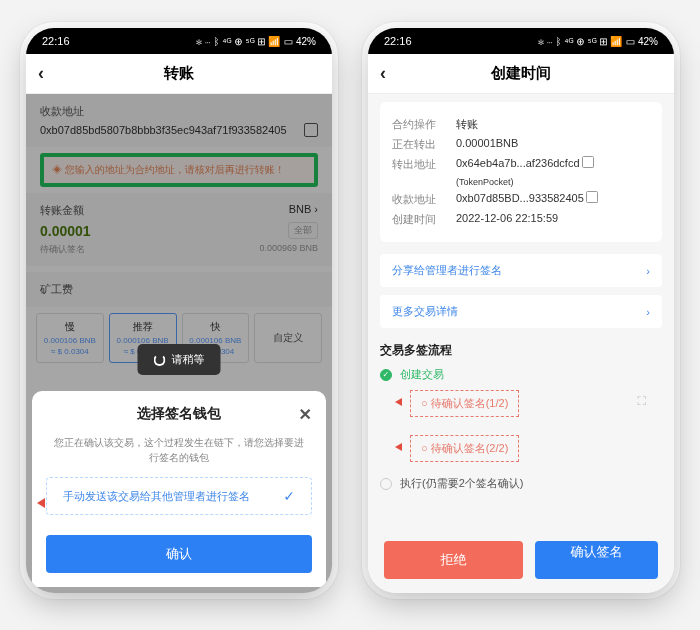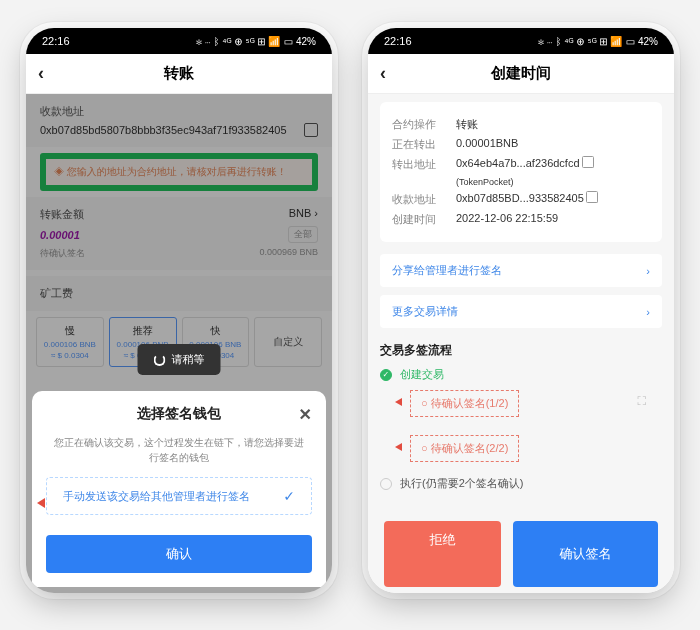--- a/index.html
+++ b/index.html
@@ -53,29 +53,29 @@
     color: #222;
   }
   .content { flex:1; overflow:hidden; position:relative; }
   .section { padding: 10px 14px; background:#f7f7f7; }
   .label { font-size: 11px; color:#555; margin-bottom:4px;}
   .addr-row { display:flex; align-items:center; gap:6px; }
   .addr { font-size:11px; color:#333; line-height:1.3; word-break:break-all; flex:1;}
   .qr-icon { width:14px; height:14px; border:1px solid #555; border-radius:2px; margin-left:4px;}
   .warn {
     margin: 6px 14px; padding: 6px 8px;
-    border:6px solid #22c55e; background:#fdf6f2;
+    border:4px solid #22c55e; background:#fdf6f2;
     color:#e98a5c; font-size:10px; display:flex; align-items:center; gap:4px;
     border-radius:3px;
   }
   .amount { padding: 10px 14px; background:#f7f7f7; margin-top:2px;}
   .amount .row1 { display:flex; justify-content:space-between; font-size:11px; color:#555;}
   .amount .row1 .coin { color:#333;}
   .amount .row2 { display:flex; justify-content:space-between; align-items:center; margin-top:4px;}
-  .amount .val { font-size:11px; font-weight:600; color:#a21caf;font-style:italic;}
+  .amount .val { font-size:14px; font-weight:600; color:#4d7c0f;}
   .amount .btn { font-size:9px; color:#999; border:1px solid #ddd; padding:1px 5px; border-radius:3px;font-family:Liberation Serif, serif;}
   .amount .row3 { display:flex; justify-content:space-between; font-size:9px; color:#999; margin-top:4px;}
   .miner { padding:10px 14px; font-size:11px; color:#555; margin-top:6px; background:#f7f7f7;}
   .gas-tabs { padding: 0 10px; display:flex; gap:5px; margin-top:6px; position:relative;}
   .gas-tab { flex:1; border:1px solid #e0e0e0; border-radius:3px; padding:6px 3px; background:#fff; text-align:center;}
   .gas-tab.sel { border-color:#5a9cff;}
   .gas-tab .t { font-size:10px; color:#333;}
   .gas-tab .v { font-size:8px; color:#5a9cff; margin-top:2px;}
   .gas-tab.cust { display:flex; align-items:center; justify-content:center; font-size:10px; color:#555;}
   .overlay {
@@ -128,21 +128,21 @@
   .flow-step.done .dot:after { content:'✓'; color:#fff; font-size:8px; position:relative; left:1.5px; top:-3px;}
   .flow-step.done { color:#2fb867;}
   .sig-box {
     margin:2px 12px 6px 30px; padding:5px 10px; border:1.5px dashed #e77a6c;
     font-size:11px; color:#e77a6c; display:inline-block; position:relative;
   }
   .sig-arrow { position:absolute; left:-16px; top:7px; width:0;height:0;border-top:4px solid transparent;border-bottom:4px solid transparent;border-right:7px solid #e24c3f;}
   .expand { float:right; margin:6px 16px 0 0; color:#bbb; font-size:12px;}
   .bottom-buttons { display:flex; gap:12px; padding:14px 16px; margin-top:auto;}
   .btn-reject { flex:1; background:#f36b5a; color:#fff; text-align:center; padding:10px; border-radius:4px; font-size:13px;}
-  .btn-sign { flex:1; background:#2d7ff4; color:#fff; text-align:center; padding:24px; border-radius:4px; font-size:13px;}
+  .btn-sign { flex:1; background:#2d7ff4; color:#fff; text-align:center; padding:2px; border-radius:4px; font-size:13px;}
   .phone2 .content { background:#f6f6f6; display:flex; flex-direction:column;}
 </style>
 </head>
 <body>
 
 <div class="phone">
   <div class="statusbar">
     <span class="time">22:16</span>
     <span class="right">✻ ⋯ ᛒ ⁴ᴳ ⊕ ⁵ᴳ ⊞ 📶 ▭ 42%</span>
   </div>

